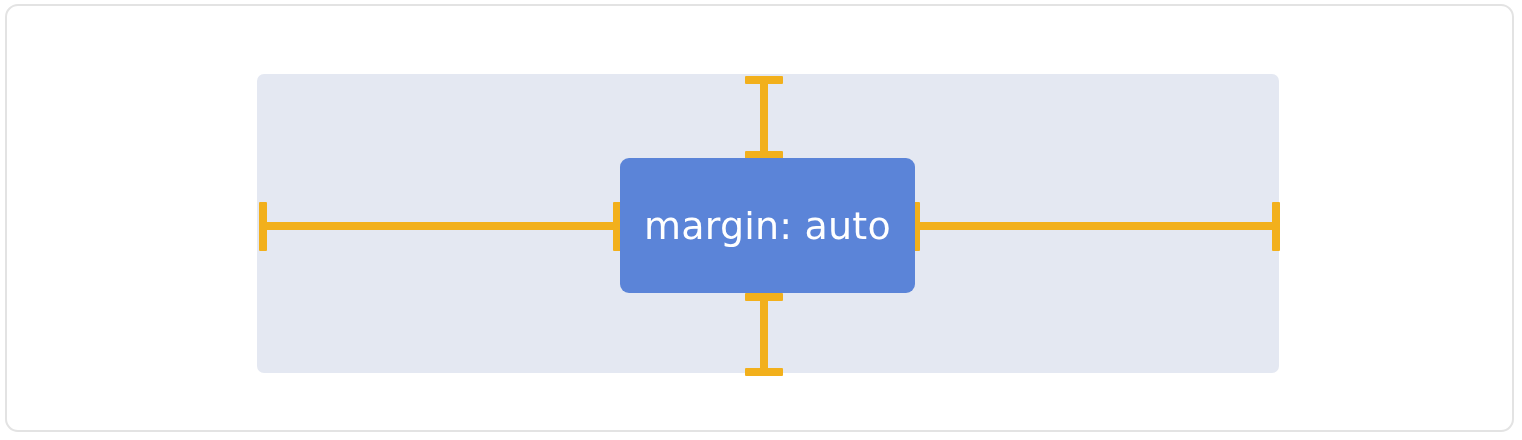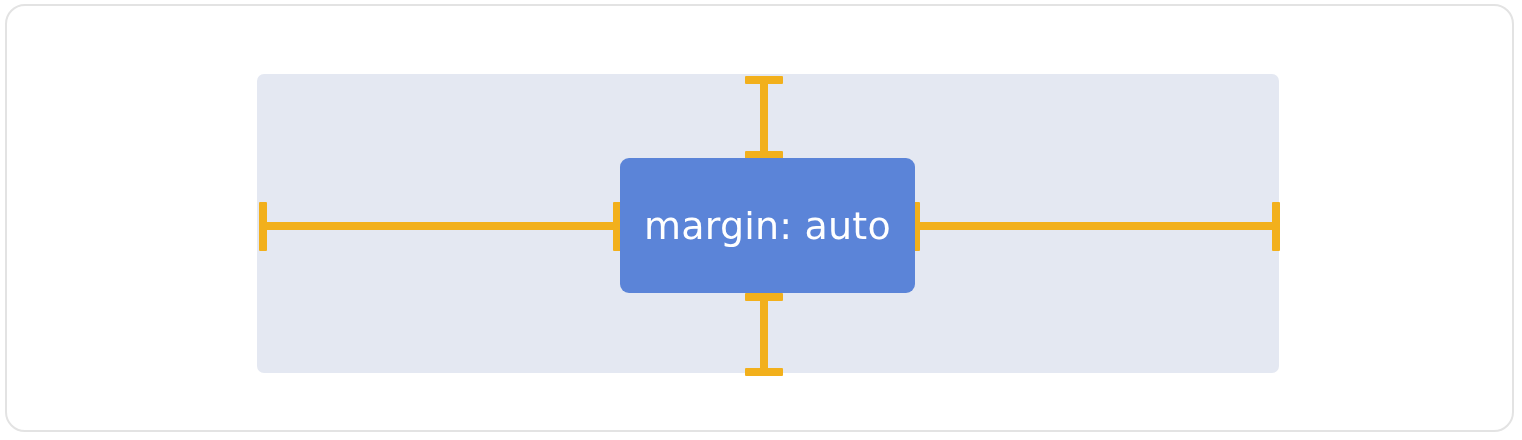--- a/index.html
+++ b/index.html
@@ -22,21 +22,21 @@
 
   
   .outer-frame {
     position: absolute;
     left: 5px;
     top: 4px;
     width: 1509px;
     height: 428px;
     box-sizing: border-box;
     border: 2px solid #e3e3e3;
-    border-radius: 20px;
+    border-radius: 13px;
     background: #ffffff;
   }
 
   
   .parent-panel {
     position: absolute;
     left: 250px;
     top: 68px;
     width: 1022px;
     height: 299px;

